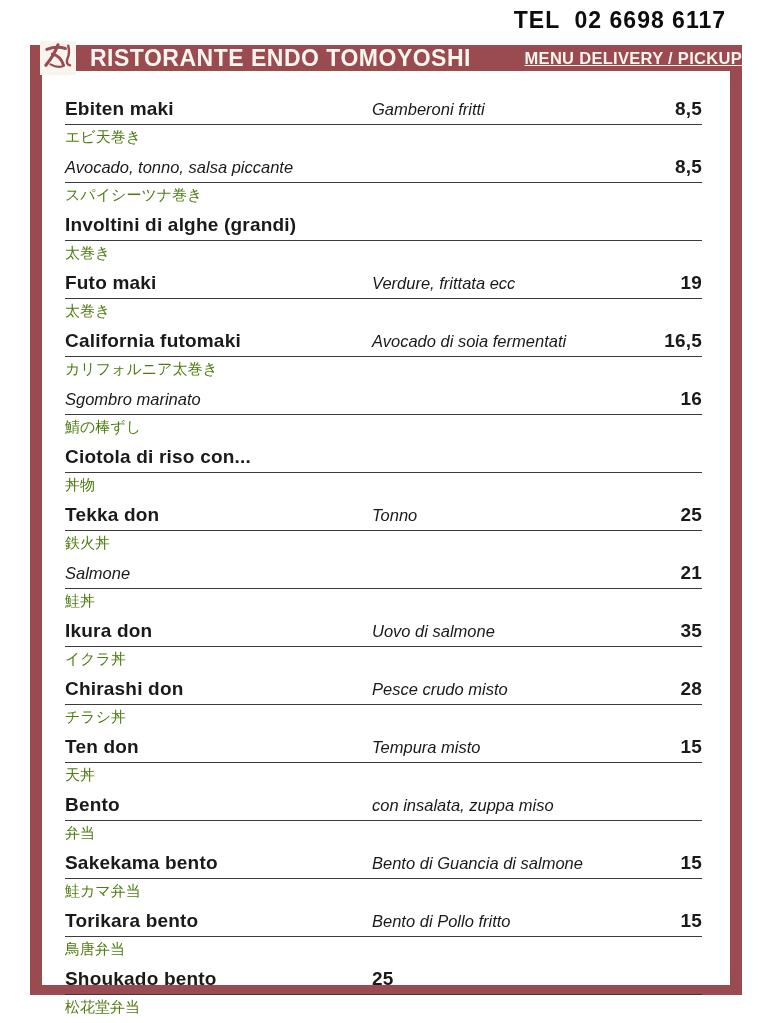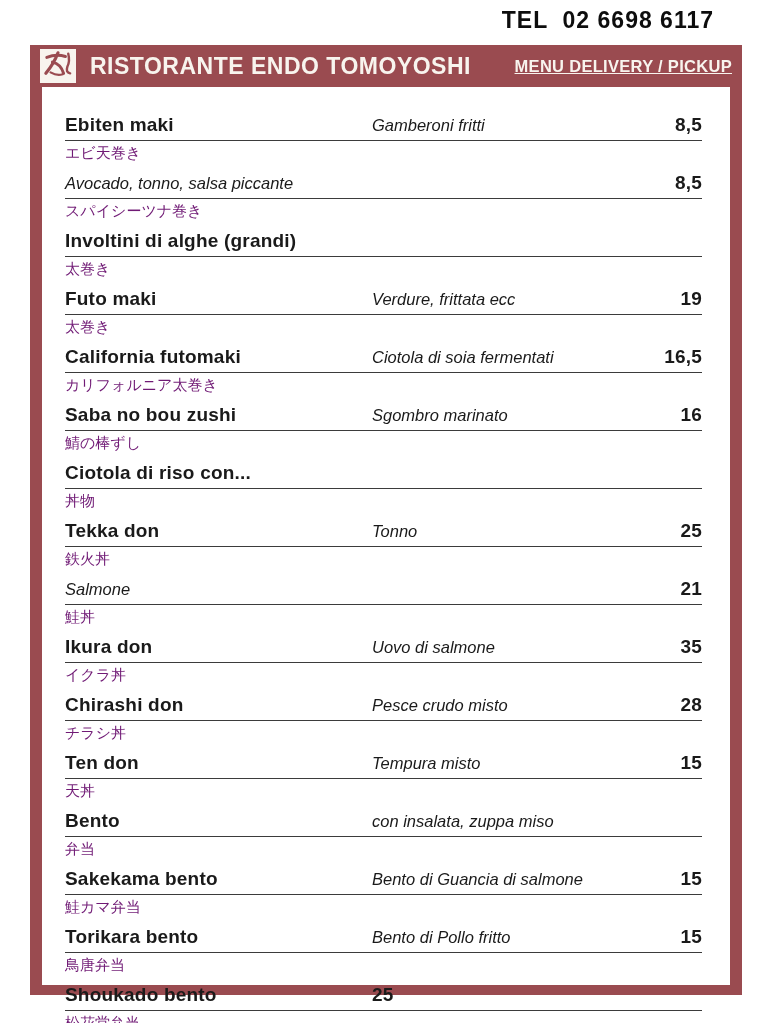--- a/index.html
+++ b/index.html
@@ -7,46 +7,46 @@
     width: 768px; height: 1023px;
     background: #ffffff;
     font-family: "Liberation Sans", "DejaVu Sans", sans-serif;
     color: #1a1a1a;
     position: relative;
     overflow: hidden;
   }
   .tel-line {
     position: absolute;
     top: 7px;
-    right: 54px;
+    right: 42px;
     font-size: 23px;
     font-weight: 800;
     letter-spacing: 1px;
     color: #0d0d0d;
     white-space: pre;
   }
   .menu-frame {
     position: absolute;
     left: 30px;
     top: 45px;
     width: 712px;
     height: 950px;
     background: #ffffff;
     border-left: 12px solid #9a4b50;
     border-right: 12px solid #9a4b50;
     border-bottom: 10px solid #9a4b50;
   }
   .header-bar {
-    height: 42px;
+    height: 26px;
     margin-left: -12px;
     margin-right: -12px;
     background: #9a4b50;
     display: flex;
     align-items: center;
-    padding: 0 10px 0 10px;
+    padding: 0 0 0 10px;
   }
   .logo-box {
     width: 36px;
     height: 34px;
     background: #f8f4ee;
     flex: 0 0 auto;
     display: flex;
     align-items: center;
     justify-content: center;
   }
@@ -100,21 +100,21 @@
     font-size: 19px;
     font-weight: 700;
     text-align: right;
     letter-spacing: 0.2px;
   }
   .item-jp {
     font-family: "DejaVu Serif", "Liberation Serif", serif;
     font-size: 15px;
     line-height: 21px;
     padding-top: 2px;
-    color: #701a75;
+    color: #4d7c0f;
     font-weight: 400;
   }
 </style>
 </head>
 <body>
 
 <div class="tel-line">TEL  02 6698 6117</div>
 
 <div class="menu-frame">
   <div class="header-bar">
@@ -167,29 +167,28 @@
       <span class="item-name">Futo maki</span>
       <span class="item-desc">Verdure, frittata ecc</span>
       <span class="item-price">19</span>
     </div>
     <div class="item-jp">太巻き</div>
   </div>
 
   <div class="menu-row">
     <div class="row-main">
       <span class="item-name">California futomaki</span>
-      <span class="item-desc">Ciotola di soia fermentati</span>
+      <span class="item-desc">Avocado di soia fermentati</span>
       <span class="item-price">16,5</span>
     </div>
     <div class="item-jp">カリフォルニア太巻き</div>
   </div>
 
   <div class="menu-row">
     <div class="row-main">
-      <span class="item-name">Saba no bou zushi</span>
       <span class="item-desc">Sgombro marinato</span>
       <span class="item-price">16</span>
     </div>
     <div class="item-jp">鯖の棒ずし</div>
   </div>
 
   <div class="menu-row">
     <div class="row-main">
       <span class="item-name">Ciotola di riso con...</span>
       <span class="item-desc"></span>

